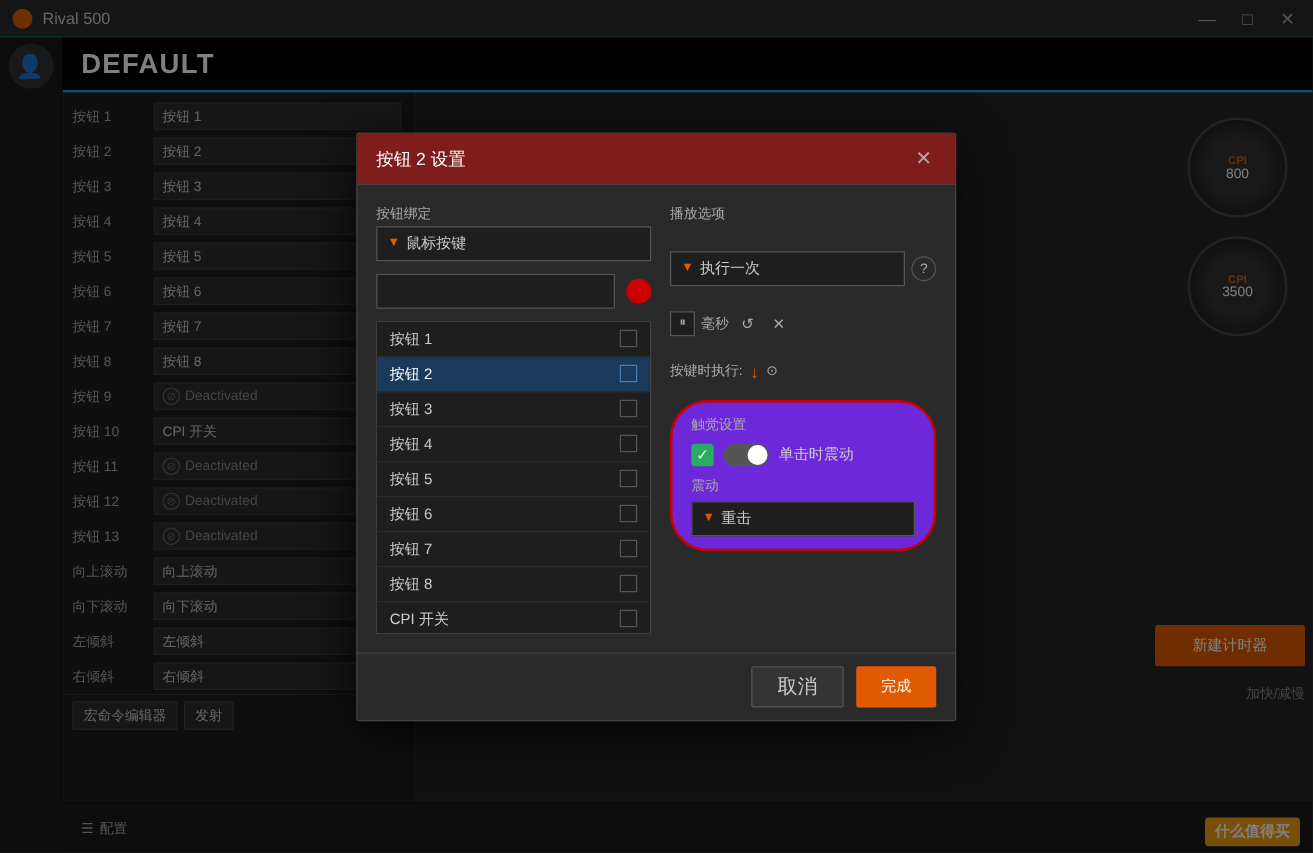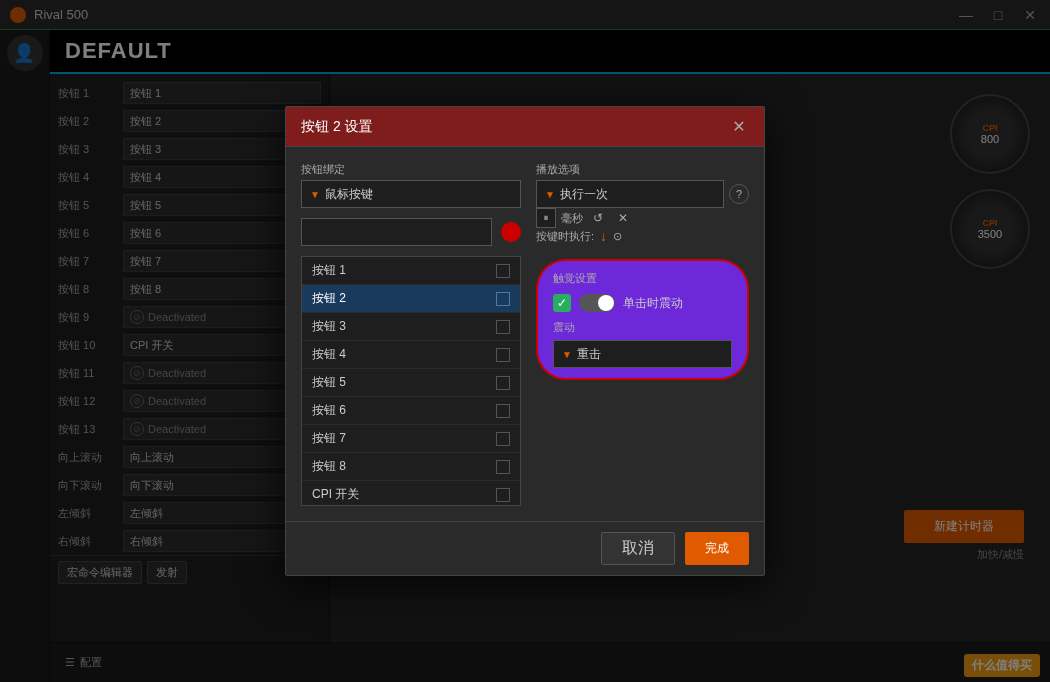--- a/index.html
+++ b/index.html
@@ -387,21 +387,21 @@
     
     .modal-right {
       flex: 1;
       display: flex;
       flex-direction: column;
       gap: 10px;
     }
     .play-section {
       display: flex;
       flex-direction: column;
-      gap: 0;
+      gap: 20px;
     }
     .play-select {
       background: #1e1e1e;
       border: 1px solid #555;
       color: #ccc;
       padding: 4px 8px;
       font-size: 12px;
       width: 100%;
       display: flex;
       align-items: center;
@@ -575,25 +575,25 @@
     
     .quick-record-row {
       display: flex;
       align-items: center;
       gap: 5px;
     }
 
     
     .right-extras {
       position: absolute;
-      right: 26px;
+      right: 6px;
       bottom: 80px;
       display: flex;
       flex-direction: column;
-      gap: 4px;
+      gap: 14px;
       align-items: flex-end;
     }
     .new-timer-btn {
       background: #e05a00;
       border: none;
       color: #fff;
       padding: 8px 20px;
       cursor: pointer;
       font-size: 12px;
       border-radius: 2px;

